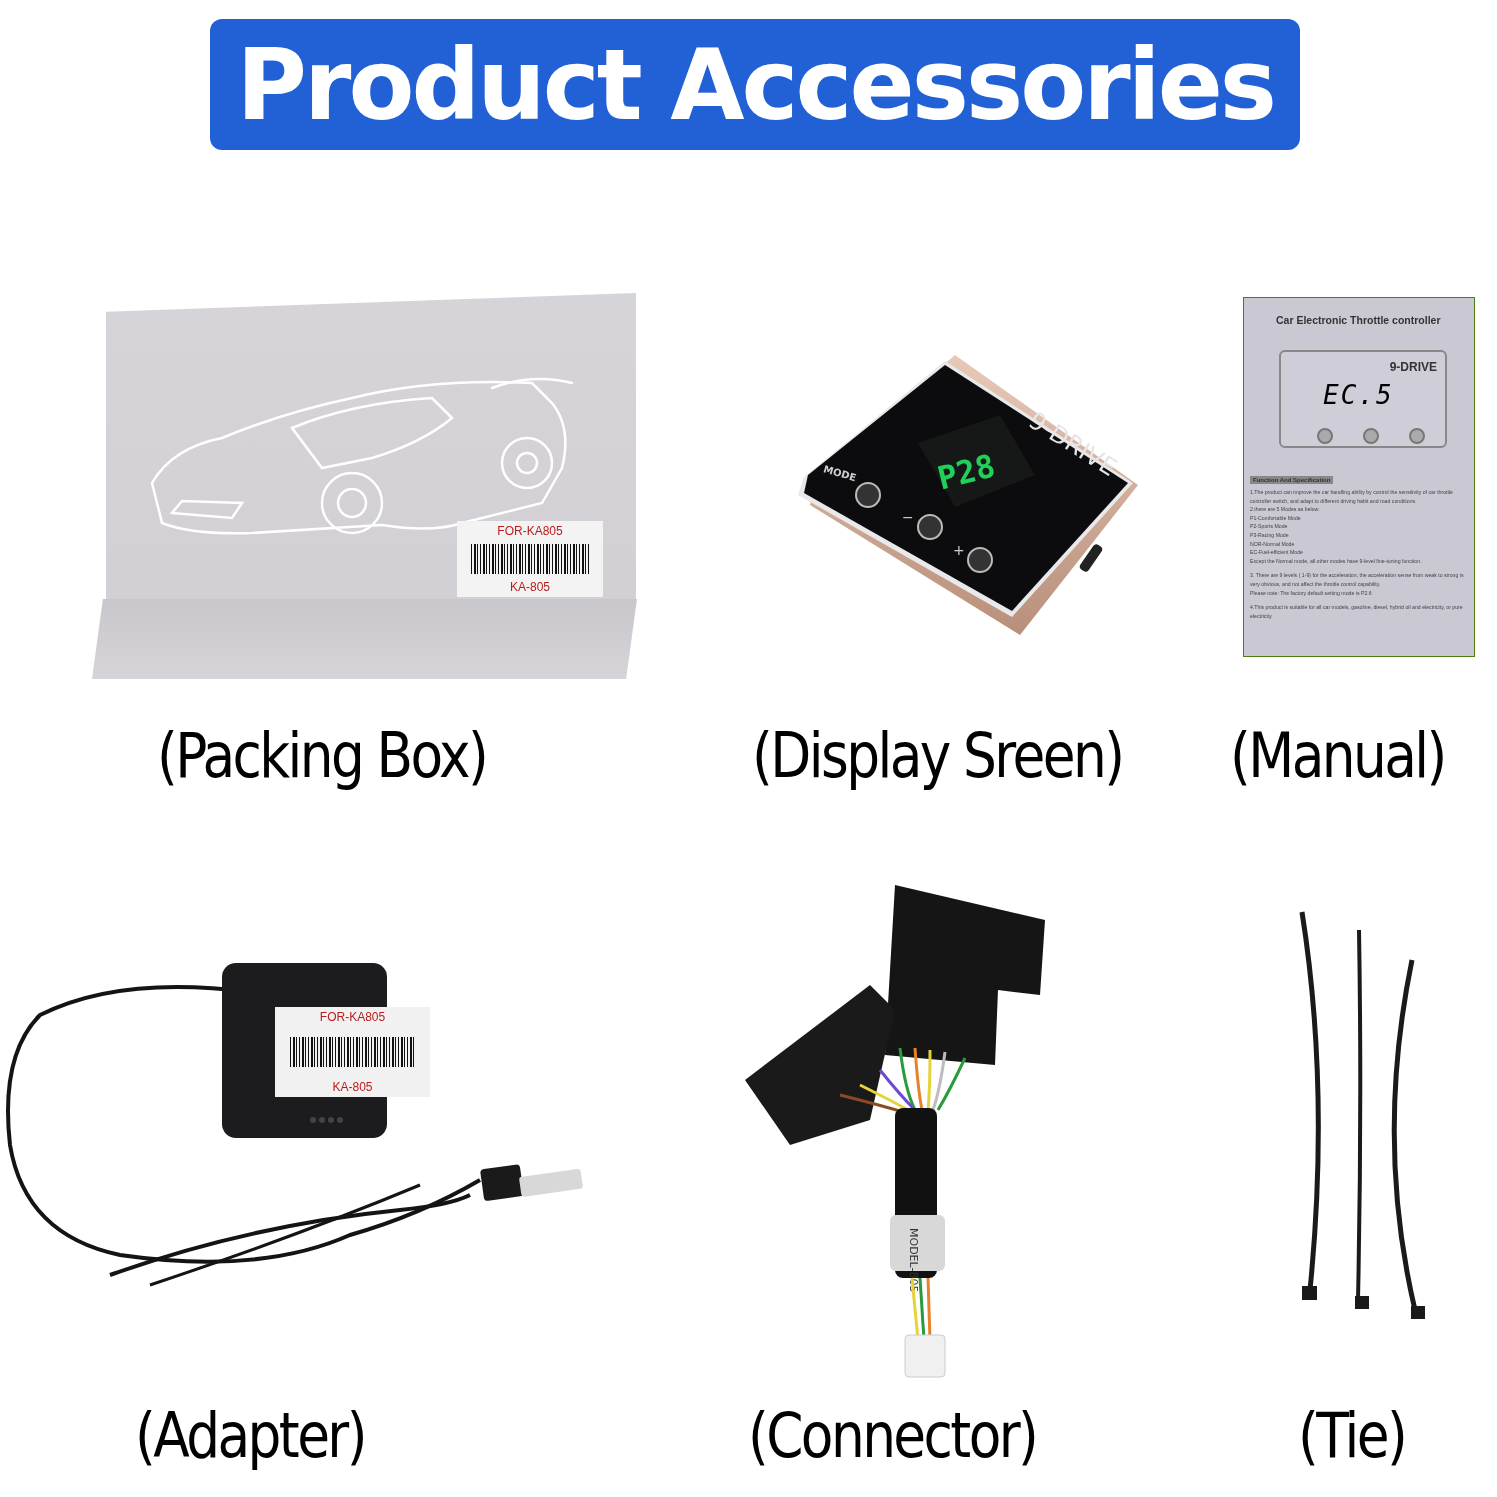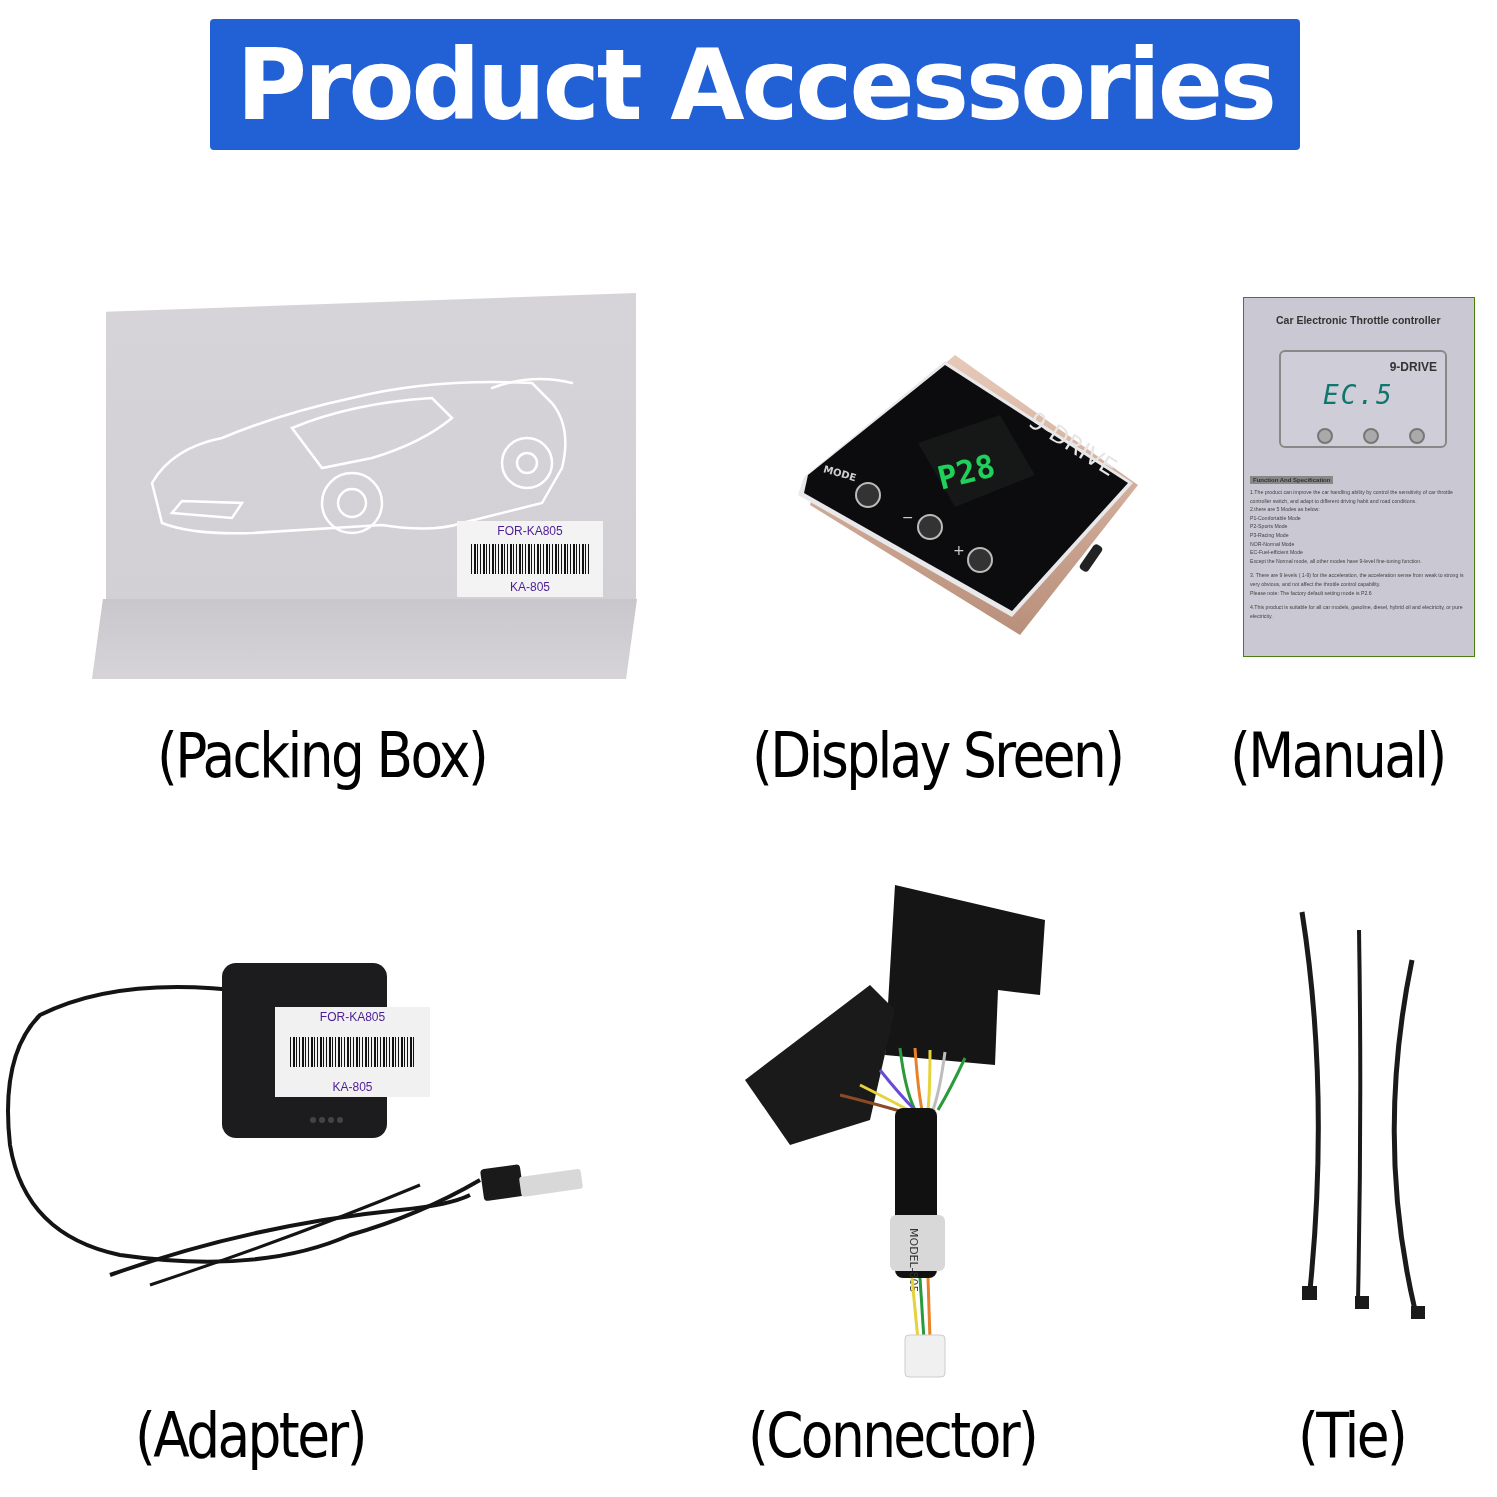--- a/index.html
+++ b/index.html
@@ -1,21 +1,21 @@
 <!DOCTYPE html>
 <html><head>
 <meta charset="utf-8">
 <style>
   * { box-sizing: border-box; margin: 0; padding: 0; }
   html, body { width: 1497px; height: 1497px; background: #ffffff; overflow: hidden; }
   body { position: relative; font-family: "DejaVu Sans", sans-serif; }
 
   .banner {
     position: absolute; left: 210px; top: 19px; width: 1090px; height: 131px;
-    background: #2260d6; border-radius: 4px;
+    background: #2260d6; border-radius: 12px;
     display: flex; align-items: center; justify-content: center;
   }
   .banner-title {
     color: #ffffff; font-family: "DejaVu Sans", sans-serif; font-weight: bold;
     font-size: 98px; letter-spacing: -3px; line-height: 1;
     transform: scaleX(0.98); white-space: nowrap;
   }
 
   .caption {
     position: absolute; font-family: "DejaVu Sans", sans-serif; color: #000;
@@ -33,21 +33,21 @@
   .box-front {
     position: absolute; left: 0; top: 306px; width: 545px; height: 80px;
     background: linear-gradient(180deg, #c9c6cc 0%, #d6d3d9 100%);
     clip-path: polygon(2% 0, 100% 0, 98% 100%, 0 100%);
   }
   .box-label {
     position: absolute; left: 365px; top: 228px; width: 146px; height: 76px;
     background: #f3f3f3; display: flex; flex-direction: column; align-items: center;
     justify-content: space-between; padding: 4px 6px 4px;
   }
-  .label-text { font-family: "Liberation Sans", sans-serif; font-size: 12px; color: #4c1d95; line-height: 1; }
+  .label-text { font-family: "Liberation Sans", sans-serif; font-size: 12px; color: #b91c1c; line-height: 1; }
   .barcode {
     width: 88%; height: 30px;
     background: repeating-linear-gradient(90deg, #111 0 1px, transparent 1px 3px, #111 3px 5px, transparent 5px 6px, #111 6px 7px, transparent 7px 9px);
   }
   .car-svg { position: absolute; left: 40px; top: 80px; width: 470px; height: 170px; }
 
   
   .device { position: absolute; left: 790px; top: 355px; width: 350px; height: 285px; }
   .device-svg { width: 100%; height: 100%; }
 
@@ -55,21 +55,21 @@
   .manual {
     position: absolute; left: 1243px; top: 297px; width: 232px; height: 360px;
     background: #c9c8d3; border: 1px solid #4d7c0f;
   }
   .manual-title { position: absolute; left: 32px; top: 16px; font-family: "Liberation Sans", sans-serif; font-weight: bold; font-size: 10.5px; color: #333; white-space: nowrap; }
   .manual-panel {
     position: absolute; left: 35px; top: 52px; width: 168px; height: 98px;
     border: 2px solid #888; border-radius: 6px; background: #cfced8;
   }
   .manual-brand { position: absolute; right: 8px; top: 8px; font-family: "Liberation Sans", sans-serif; font-weight: bold; font-size: 12px; color: #333; }
-  .manual-lcd { position: absolute; left: 42px; top: 28px; font-family: "DejaVu Sans Mono", monospace; font-style: italic; font-size: 26px; color: #0f766e; letter-spacing: 2px; }
+  .manual-lcd { position: absolute; left: 42px; top: 28px; font-family: "DejaVu Sans Mono", monospace; font-style: italic; font-size: 26px; color: #000000; letter-spacing: 2px; }
   .manual-btn { position: absolute; top: 76px; width: 16px; height: 16px; border-radius: 50%; border: 2px solid #777; background: #aaa; }
   .manual-sec { position: absolute; left: 6px; top: 178px; background: #888; color: #333; font-family: "Liberation Sans", sans-serif; font-size: 6px; padding: 1px 3px; font-weight: bold; }
   .manual-body { position: absolute; left: 6px; top: 190px; width: 220px; font-family: "Liberation Sans", sans-serif; font-size: 5.2px; color: #444; line-height: 8.6px; }
   .manual-body p { white-space: normal; }
 
   
   .adapter { position: absolute; left: 0; top: 955px; width: 600px; height: 340px; }
   .adapter-label {
     position: absolute; left: 275px; top: 52px; width: 155px; height: 90px; background: #f1f1f1;
     display: flex; flex-direction: column; align-items: center; justify-content: space-between; padding: 4px 6px;

